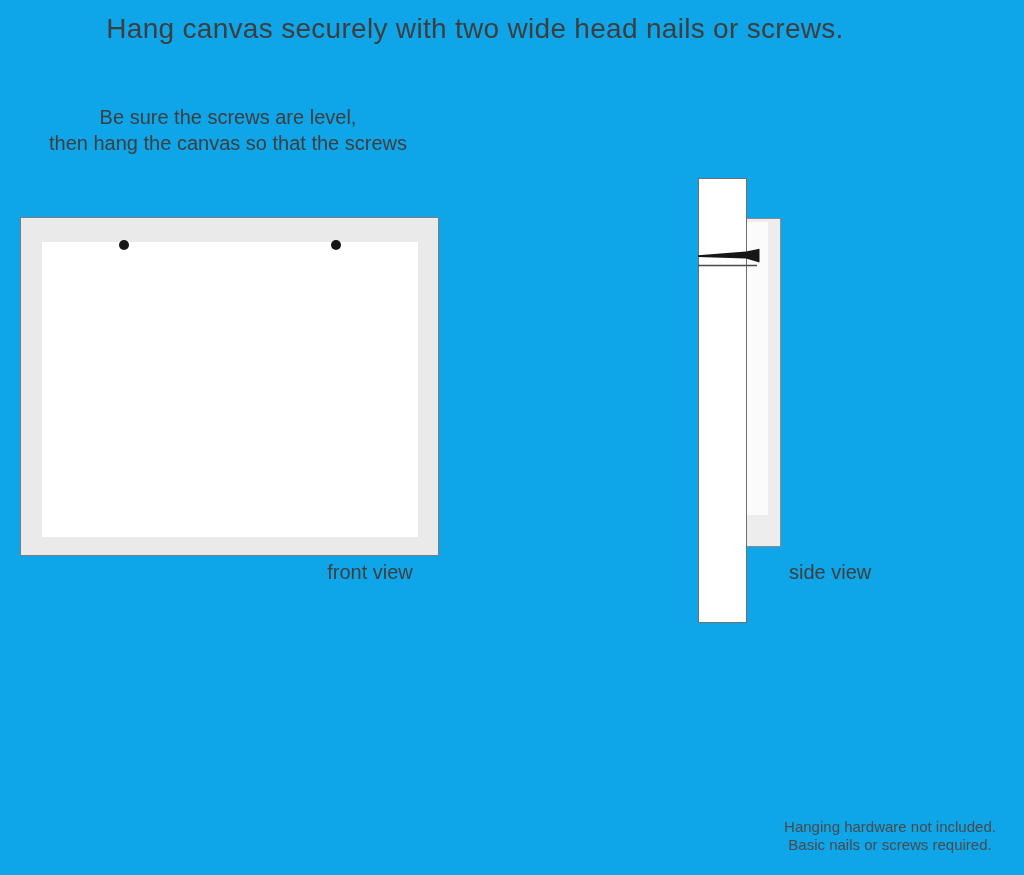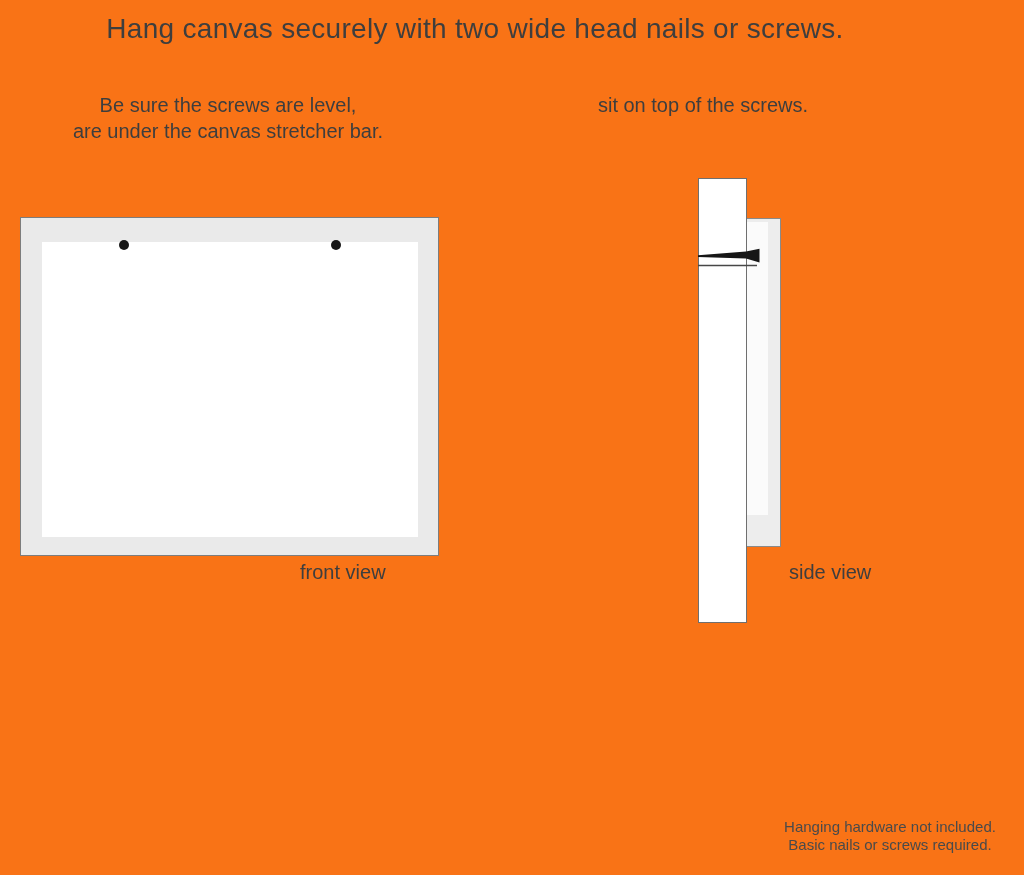--- a/index.html
+++ b/index.html
@@ -9,37 +9,37 @@
     --text-color: #3e3e3e;
     --nail-black: #161616;
     --footer-text: #4a4a4a;
   }
   * { margin: 0; padding: 0; box-sizing: border-box; }
   html, body { background: #ffffff; }
   #page {
     position: relative;
     width: 1024px;
     height: 875px;
-    background: #f97316;
+    background: #0ea5e9;
     overflow: hidden;
     font-family: "Liberation Sans", "DejaVu Sans", sans-serif;
     color: var(--text-color);
   }
   .abs { position: absolute; }
 
   .title {
     left: 72px; top: 13px; width: 806px;
     text-align: center;
     font-size: 28px;
     letter-spacing: 0.3px;
     color: var(--text-color);
   }
 
   .instruction {
-    top: 92px;
+    top: 104px;
     text-align: center;
     font-size: 20px;
     line-height: 26px;
     color: var(--text-color);
   }
   .instruction.left  { left: 18px;  width: 420px; }
   .instruction.right { left: 553px; width: 300px; }
 
   
   .front-outer {
@@ -59,21 +59,21 @@
     background: var(--nail-black);
   }
   .dot.d1 { left: 98px;  top: 22px; }
   .dot.d2 { left: 310px; top: 22px; }
 
   .view-label {
     font-size: 20px;
     color: var(--text-color);
     white-space: nowrap;
   }
-  .front-label { left: 300px; top: 561px; width: 140px; text-align: left; }
+  .front-label { left: 300px; top: 561px; width: 140px; text-align: center; }
   .side-label  { left: 789px; top: 561px; }
 
   
   .side-canvas {
     left: 746px; top: 218px; width: 35px; height: 329px;
     background: var(--side-canvas-gray);
     border: 1px solid #8a8a8a;
     z-index: 1;
   }
   .side-canvas-inner {
@@ -102,25 +102,24 @@
 </style>
 </head>
 <body>
 
 <div id="page">
 
   <div class="abs title">Hang canvas securely with two wide head nails or screws.</div>
 
   <div class="abs instruction left">
     <div>Be sure the screws are level,</div>
-    <div>are under the canvas stretcher bar.</div>
+    <div>then hang the canvas so that the screws</div>
   </div>
 
   <div class="abs instruction right">
-    <div>sit on top of the screws.</div>
   </div>
 
   <div class="abs front-outer">
     <div class="front-inner"></div>
     <div class="dot d1"></div>
     <div class="dot d2"></div>
   </div>
   <div class="abs view-label front-label">front view</div>
 
   <div class="abs side-canvas">

